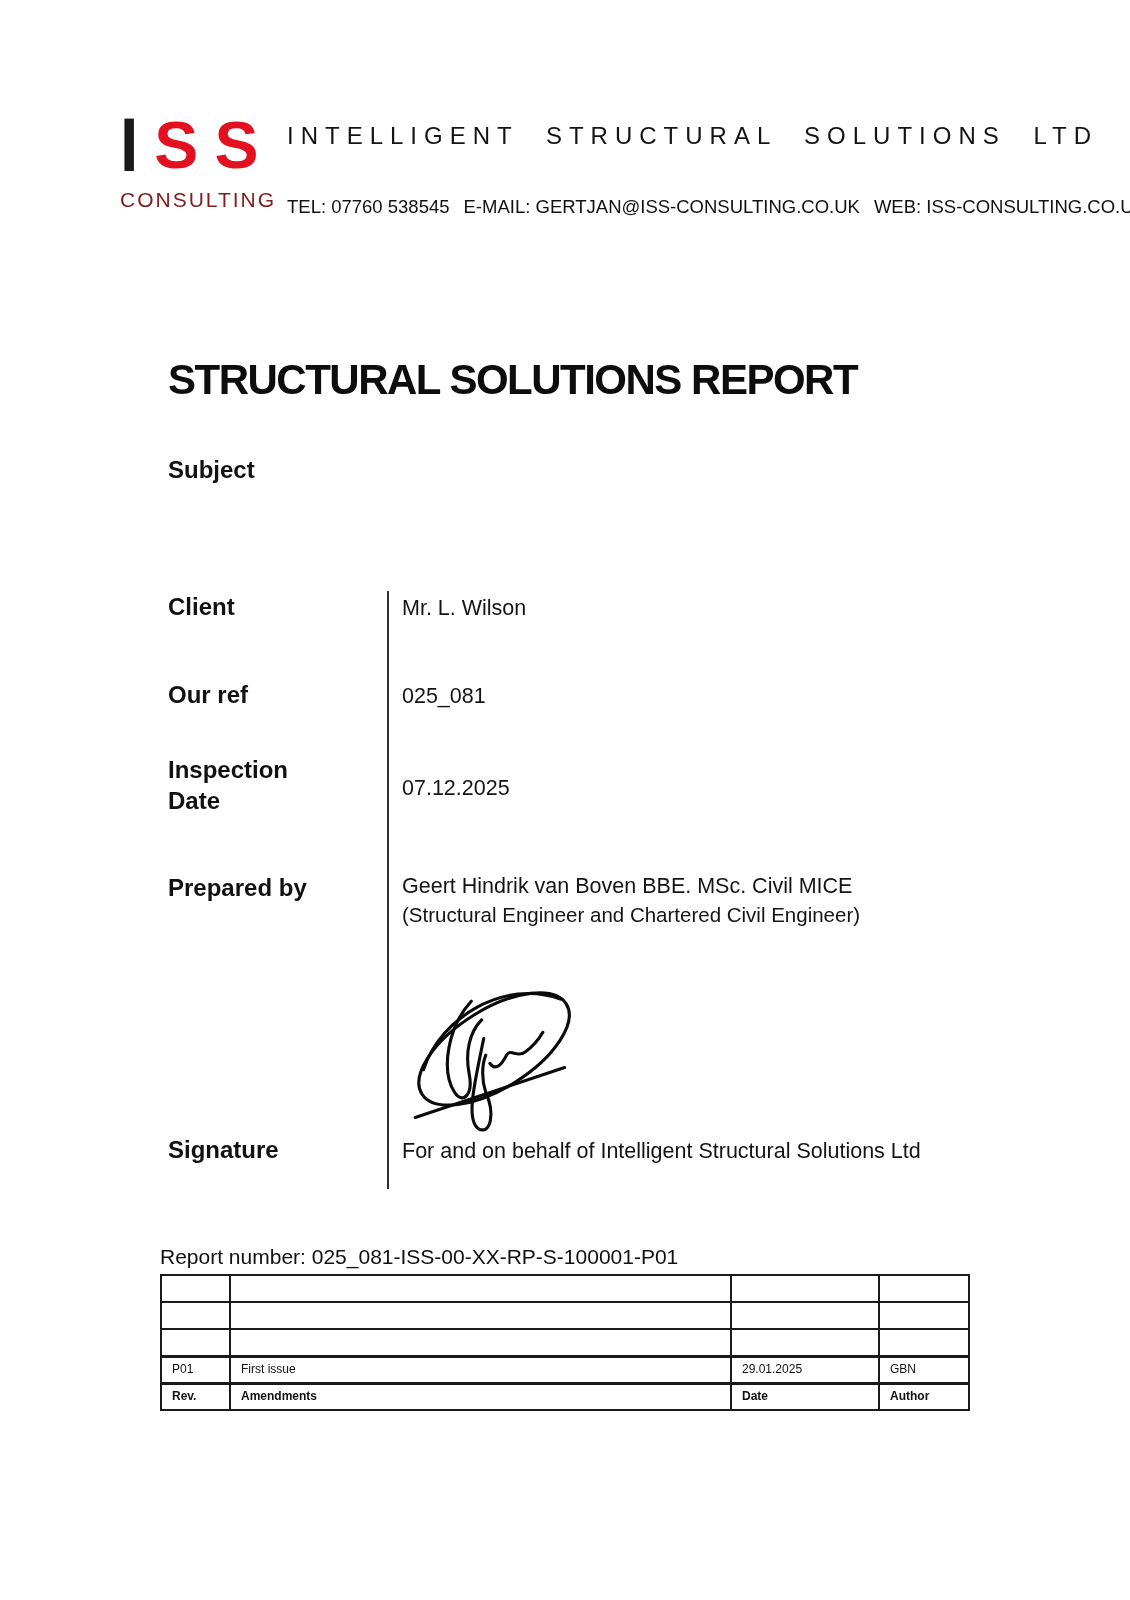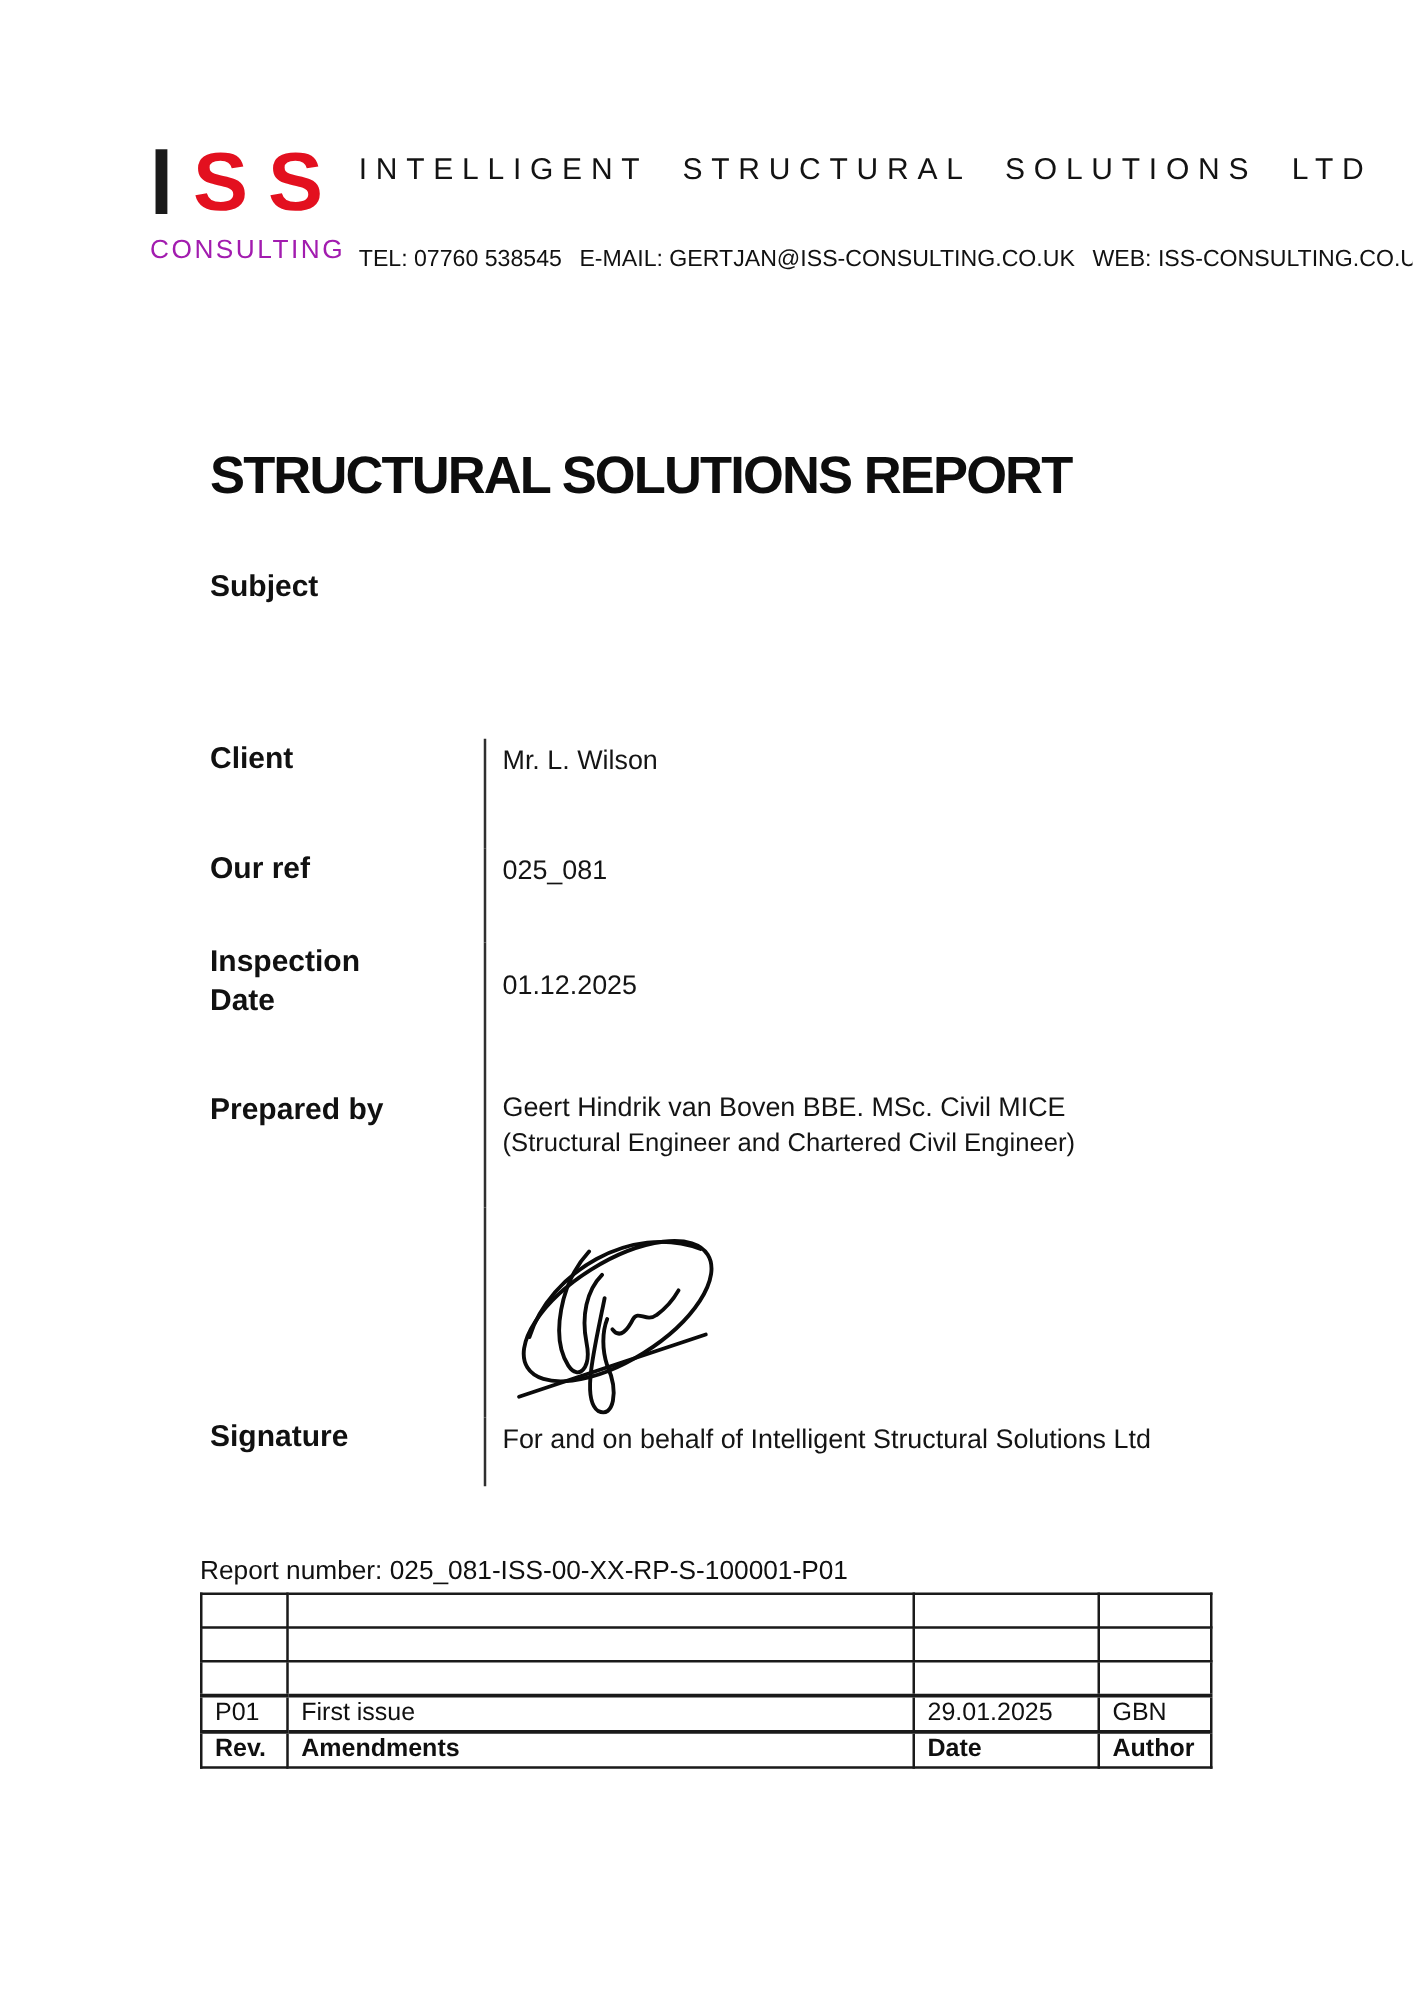--- a/index.html
+++ b/index.html
@@ -13,21 +13,21 @@
     overflow: hidden;
   }
   .page { position: relative; width: 1114px; height: 1600px; padding-left: 160px; padding-right: 140px; }
 
   
   .masthead { display: flex; align-items: flex-start; margin-left: -40px; padding-top: 112px; }
   .logo-block { width: 167px; flex: 0 0 167px; }
   .logo-letters { font-size: 66px; font-weight: bold; line-height: 1; letter-spacing: 0; white-space: nowrap; }
   .logo-letters .li { color: #1a1a1a; display: inline-block; transform: scaleY(1.14); }
   .logo-letters .ls { color: #e3101f; display: inline-block; margin-left: 16px; }
-  .logo-sub { font-size: 21px; letter-spacing: 2px; margin-top: 10px; color: #a21caf; white-space: nowrap; }
+  .logo-sub { font-size: 21px; letter-spacing: 2px; margin-top: 10px; color: #7f1d1d; white-space: nowrap; }
   .company-block { padding-top: 10px; }
   .company-name {
     font-size: 24px; font-weight: normal; color: #131313;
     letter-spacing: 7px; word-spacing: 14px; white-space: nowrap;
   }
   .contact-line { margin-top: 46px; font-size: 18.5px; color: #111; white-space: nowrap; }
   .contact-line span { margin-right: 14px; }
   .contact-line span:last-child { margin-right: 0; }
 
   
@@ -56,21 +56,21 @@
   .r-inspect .d-value { padding-top: 21px; line-height: 1.3; }
   .r-prepared .d-value { line-height: 1.35; }
   .qualification { font-size: 20.5px; }
   .sig-svg { display: block; margin-left: 6px; margin-top: 2px; }
 
   
   .report-number { margin-top: 56px; font-size: 21px; color: #101010; }
   .revision-table {
     border-collapse: collapse; table-layout: fixed;
     width: 808px; margin-top: 5px;
-    font-size: 20px; color: #101010;
+    font-size: 12px; color: #101010;
   }
   .revision-table td, .revision-table th {
     border: 2px solid #1a1a1a; height: 27px;
     padding: 1px 8px 2px 10px; text-align: left; vertical-align: middle;
     overflow: hidden; white-space: nowrap;
   }
   .revision-table .row-issue td { border-top: 3px solid #1a1a1a; }
   .revision-table .row-head th { font-weight: bold; border-top: 3px solid #1a1a1a; }
   .col-rev { width: 69px; } .col-amend { width: 501px; }
   .col-date { width: 148px; } .col-author { width: 90px; }
@@ -108,21 +108,21 @@
       <div class="d-value">Mr. L. Wilson</div>
     </div>
 
     <div class="d-row r-ourref">
       <div class="d-label">Our ref</div>
       <div class="d-value">025_081</div>
     </div>
 
     <div class="d-row r-inspect">
       <div class="d-label">Inspection Date</div>
-      <div class="d-value">01.12.2025</div>
+      <div class="d-value">07.12.2025</div>
     </div>
 
     <div class="d-row r-prepared">
       <div class="d-label">Prepared by</div>
       <div class="d-value">
         <div>Geert Hindrik van Boven BBE. MSc. Civil MICE</div>
         <div class="qualification">(Structural Engineer and Chartered Civil Engineer)</div>
       </div>
     </div>
 

